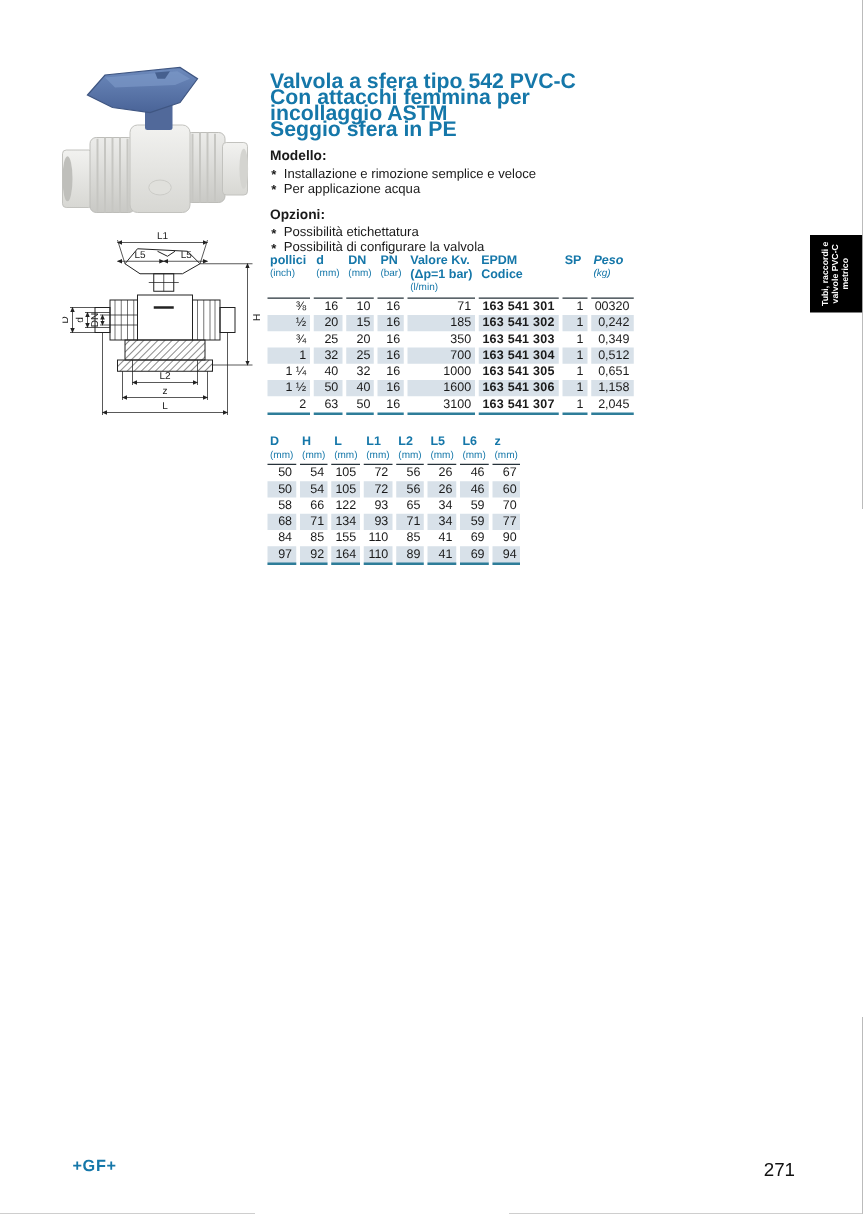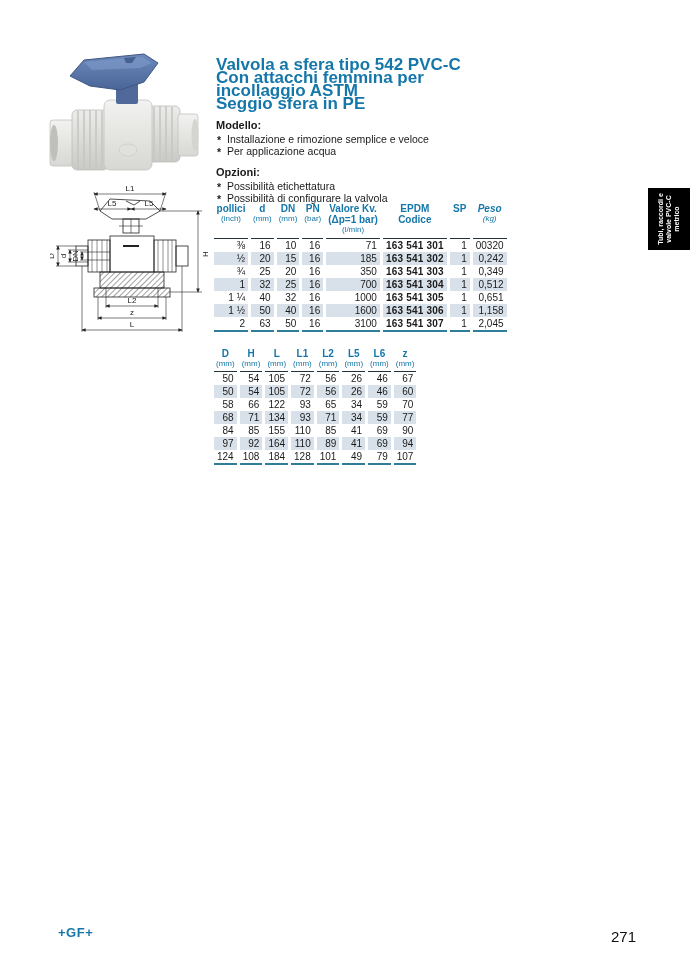--- a/index.html
+++ b/index.html
@@ -20,21 +20,21 @@
   .sec-label { font-weight:bold; font-size:11px; line-height:12px; margin-top:9px; margin-bottom:3px; }
   ul.bullets { list-style:none; }
   ul.bullets li { position:relative; font-size:10.5px; line-height:11.5px; padding-left:11px; color:#1a1a1a; }
   ul.bullets li::before { content:"*"; position:absolute; left:1px; top:1px; font-weight:bold; }
   .title { margin-bottom:4px; }
 
   
   table { border-collapse:separate; border-spacing:3px 0; font-size:10px; position:absolute; }
   #t1 { left:211px; top:203px; }
   #t2 { left:211px; top:348px; }
-  th { color:#1577a9; vertical-align:top; text-align:center; font-weight:normal;
+  th { color:#1577a9; vertical-align:top; text-align:left; font-weight:normal;
        border-bottom:1.5px solid #26323a; padding:0 2px 2px 2px;margin-left:48px; }
   th .m { font-weight:bold; font-size:10px; line-height:11px; white-space:nowrap; }
   th .u { font-size:8px; line-height:9px; white-space:nowrap; }
   #t1 th { height:36px; }
   #t2 th { height:24px; }
   td { text-align:right; padding:1px 3px; line-height:11px; white-space:nowrap; }
   tbody tr:nth-child(even) td { background:#d8e1e9; }
   tbody tr:last-child td { border-bottom:2px solid #2e7d99; }
   #t1 td:nth-child(6) { font-weight:bold; letter-spacing:0.2px; }
   #t1 th:nth-child(1){ min-width:34px; } #t1 th:nth-child(2){ min-width:16px; }
@@ -404,30 +404,20 @@
         <tr>
           <td>97</td>
           <td>92</td>
           <td>164</td>
           <td>110</td>
           <td>89</td>
           <td>41</td>
           <td>69</td>
           <td>94</td>
         </tr>
-        <tr>
-          <td>124</td>
-          <td>108</td>
-          <td>184</td>
-          <td>128</td>
-          <td>101</td>
-          <td>49</td>
-          <td>79</td>
-          <td>107</td>
-        </tr>
       </tbody>
     </table>
 
   <div class="side-tab">
     <div class="side-tab-inner">
       <span>Tubi, raccordi e</span>
       <span>valvole PVC-C</span>
       <span>metrico</span>
     </div>
   </div>

